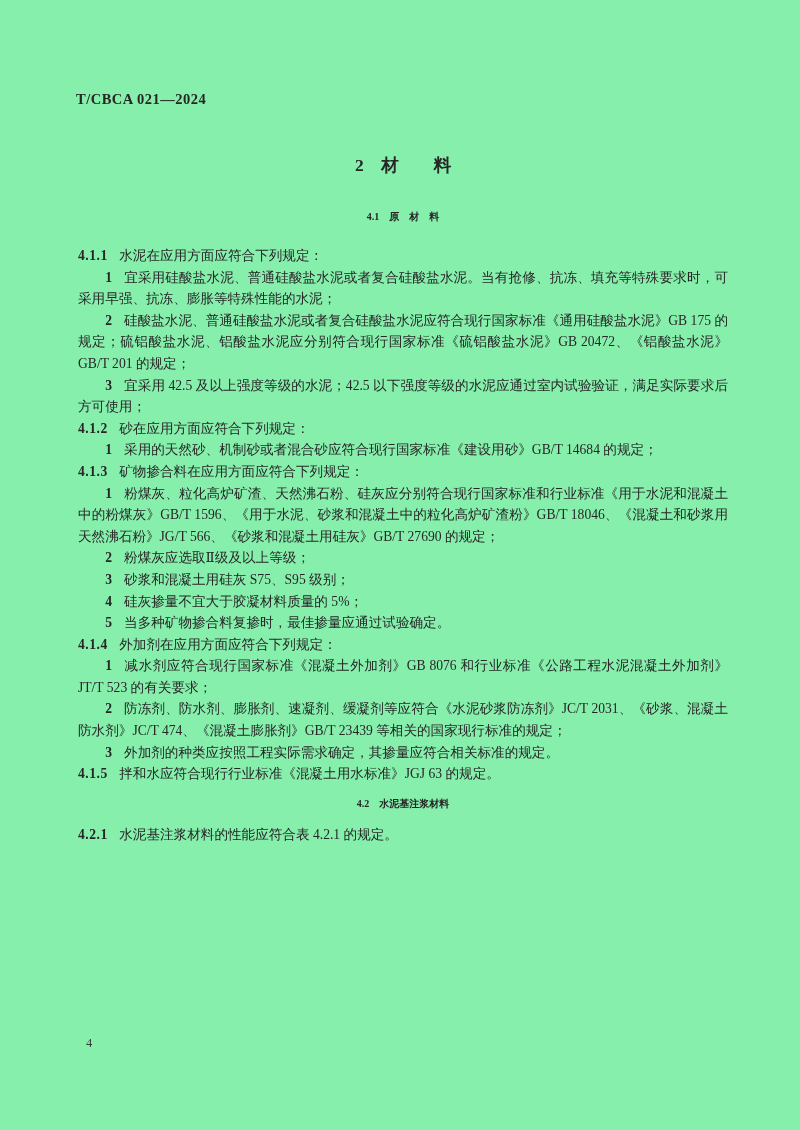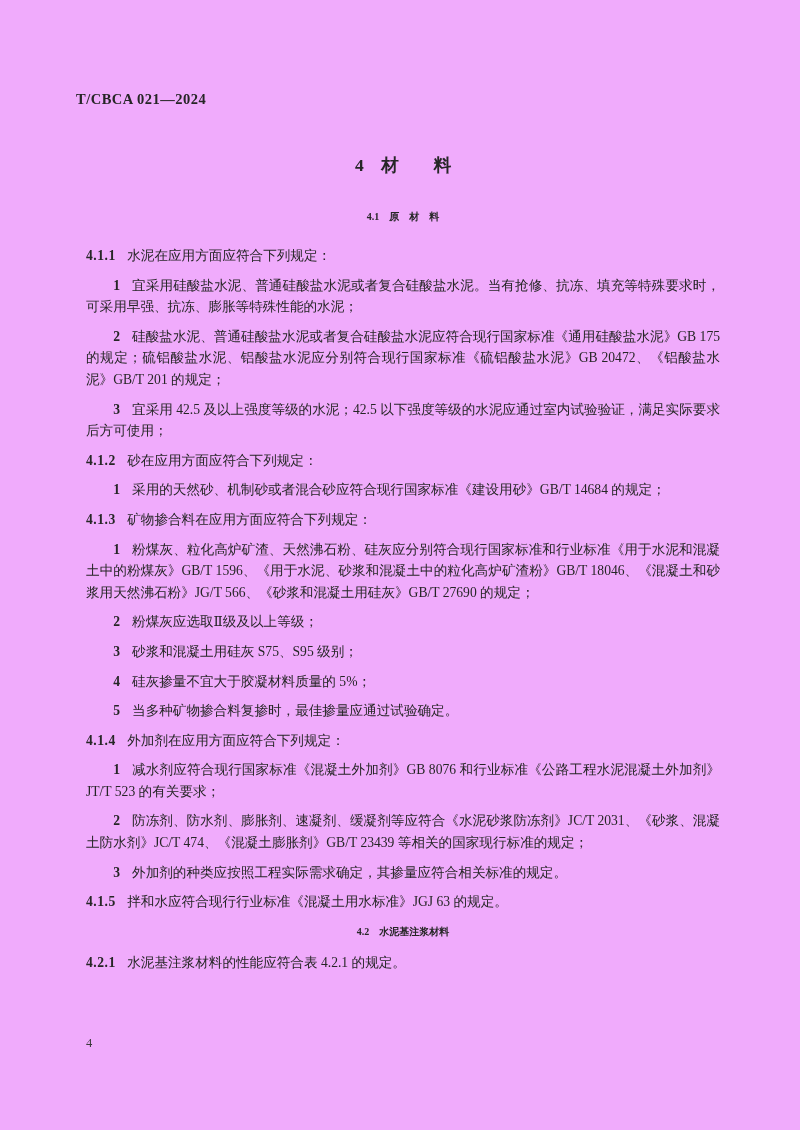--- a/index.html
+++ b/index.html
@@ -8,21 +8,21 @@
     height: 1130px;
     background: #ffffff;
     position: relative;
     font-family: "Liberation Serif", "DejaVu Serif", serif;
     color: #262626;
     overflow: hidden;
   }
   .page {
     position: absolute;
     inset: 0;
-    background: #f0abfc;
+    background: #86efac;
   }
   .doc-header {
     position: absolute;
     top: 91px;
     left: 76px;
     font-size: 14.5px;
     font-weight: bold;
     letter-spacing: 0.5px;
     white-space: nowrap;
   }
@@ -48,21 +48,21 @@
   }
   .section-heading.s41 { margin-top: 30px; }
   .section-heading.s42 { margin-top: 9px; margin-bottom: 10px; }
   .content {
     margin-top: 18px;
     font-size: 13.6px;
     line-height: 21.6px;
     text-align: justify;
   }
   .content.c42 { margin-top: 0; }
-  .content p { margin: 8px; }
+  .content p { margin: 0; }
   p.item { text-indent: 2em; }
   .num {
     font-weight: bold;
     margin-right: 0.85em;
     letter-spacing: 0.5px;
   }
   .page-number {
     position: absolute;
     top: 1036px;
     left: 86px;
@@ -72,21 +72,21 @@
 </style>
 </head>
 <body>
 
 <div class="page">
 
   <div class="doc-header">T/CBCA 021—2024</div>
 
   <div class="main-col">
 
-    <h1 class="chapter-title">4　材　　料</h1>
+    <h1 class="chapter-title">2　材　　料</h1>
 
     <h2 class="section-heading s41">4.1　原　材　料</h2>
 
     <div class="content">
       <p class="clause"><span class="num">4.1.1</span><span>水泥在应用方面应符合下列规定：</span></p>
       <p class="item"><span class="num">1</span><span>宜采用硅酸盐水泥、普通硅酸盐水泥或者复合硅酸盐水泥。当有抢修、抗冻、填充等特殊要求时，可采用早强、抗冻、膨胀等特殊性能的水泥；</span></p>
       <p class="item"><span class="num">2</span><span>硅酸盐水泥、普通硅酸盐水泥或者复合硅酸盐水泥应符合现行国家标准《通用硅酸盐水泥》GB 175 的规定；硫铝酸盐水泥、铝酸盐水泥应分别符合现行国家标准《硫铝酸盐水泥》GB 20472、《铝酸盐水泥》GB/T 201 的规定；</span></p>
       <p class="item"><span class="num">3</span><span>宜采用 42.5 及以上强度等级的水泥；42.5 以下强度等级的水泥应通过室内试验验证，满足实际要求后方可使用；</span></p>
 
       <p class="clause"><span class="num">4.1.2</span><span>砂在应用方面应符合下列规定：</span></p>

